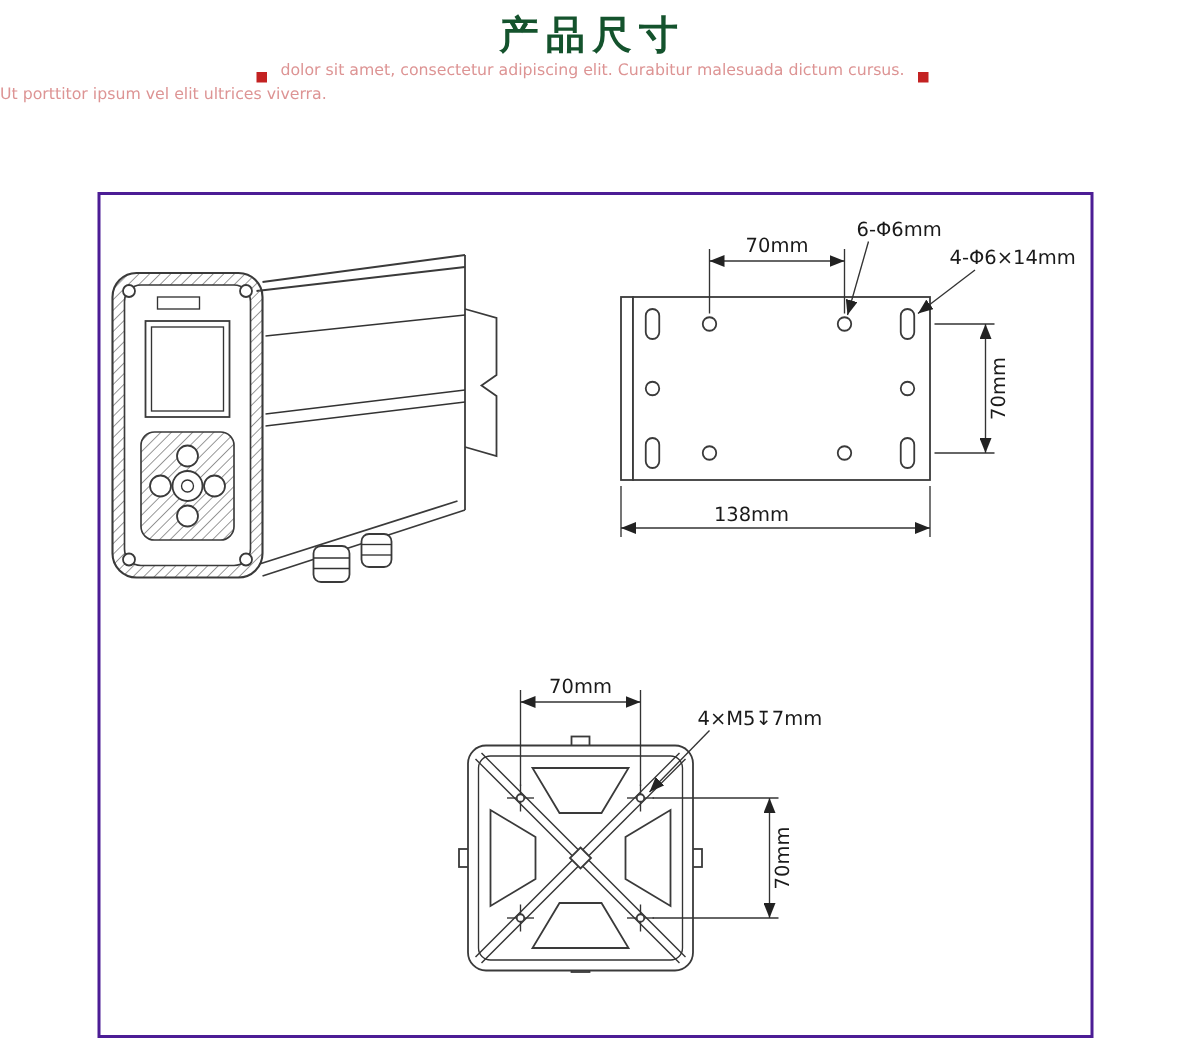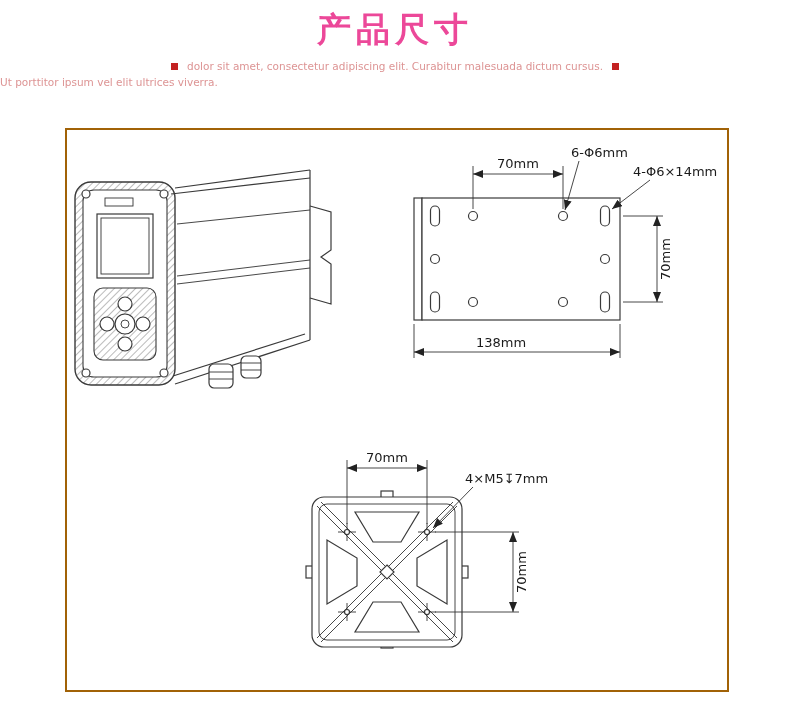--- a/index.html
+++ b/index.html
@@ -1,23 +1,23 @@
 <!DOCTYPE html>
 <html><head>
 <meta charset="utf-8">
 <style>
   html,body{margin:0;padding:0;}
   body{width:790px;height:706px;background:#ffffff;font-family:"DejaVu Sans",sans-serif;position:relative;overflow:hidden;}
   .header{padding-top:10px;text-align:center;}
-  .page-title{font-size:34px;line-height:1.15;font-weight:bold;color:#ec4899;letter-spacing:5px;}
-  .subline{display:flex;align-items:center;justify-content:center;gap:9px;margin-top:10px;}
+  .page-title{font-size:26px;line-height:1.15;font-weight:bold;color:#14532d;letter-spacing:5px;}
+  .subline{display:flex;align-items:flex-end;justify-content:center;gap:9px;margin-top:0;}
   .subtext{color:#dd9494;font-size:10.5px;line-height:1.4;}
   .redsq{width:7px;height:7px;background:#c32222;flex:0 0 auto;}
   .subline2{text-align:left;margin-top:1px;}
-  .drawing-box{position:absolute;left:65px;top:128px;width:660px;height:560px;border:2px solid #a16207;background:#fff;}
+  .drawing-box{position:absolute;left:65px;top:128px;width:660px;height:560px;border:2px solid #4c1d95;background:#fff;}
   .drawing-box svg{display:block;width:656px;height:556px;}
   text.dim{font-size:13px;fill:#1a1a1a;font-family:"DejaVu Sans",sans-serif;}
   .thin{stroke:#333333;stroke-width:0.9;fill:none;}
   .edge{stroke:#3a3a3a;stroke-width:1.2;fill:none;}
   .edge-f{stroke:#3a3a3a;stroke-width:1.2;fill:#ffffff;}
 </style>
 </head>
 <body>
 
 <div class="header">

